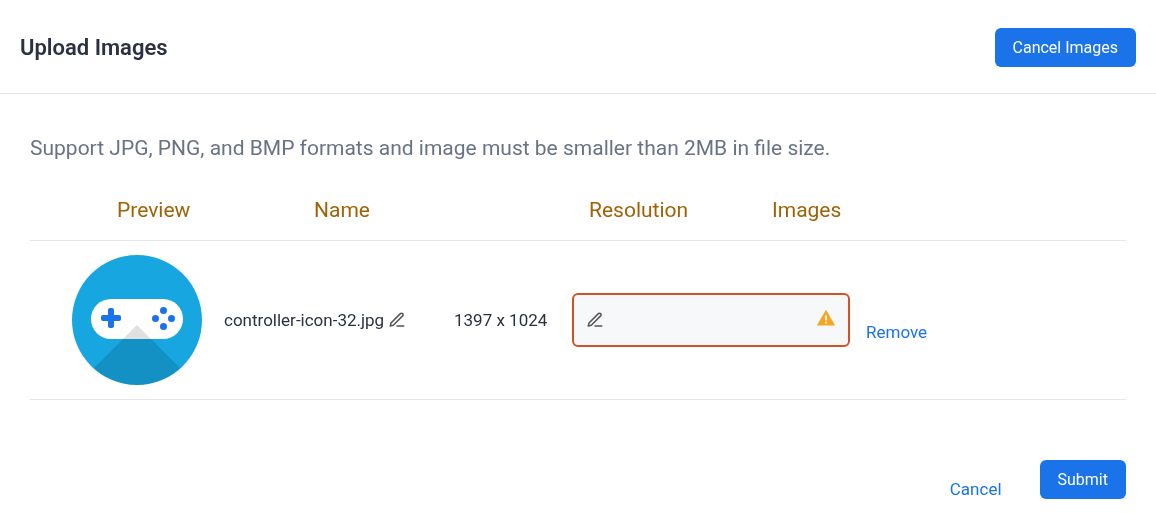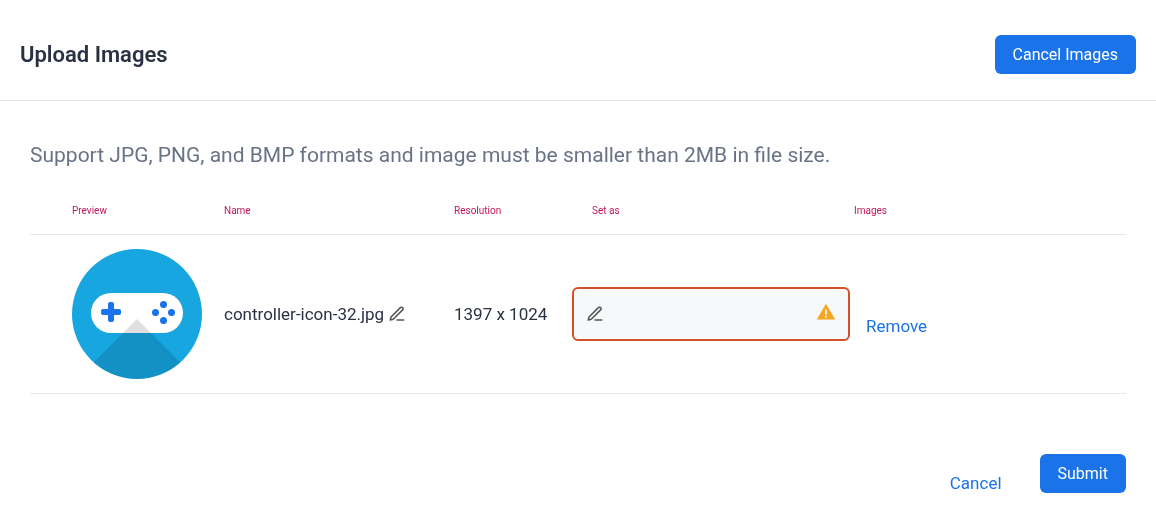--- a/index.html
+++ b/index.html
@@ -13,21 +13,20 @@
       color: #2a3142;
       width: 1156px;
       height: 513px;
     }
     .header {
       display: flex;
       justify-content: space-between;
       align-items: center;
       padding: 28px 20px 26px 20px;
       border-bottom: 1px solid #e5e7ea;
-      margin-top: 7px;
     }
     .page-title {
       font-size: 22px;
       font-weight: 600;
       color: #2a3142;
     }
     .btn {
       border: none;
       border-radius: 6px;
       font-size: 16px;
@@ -47,22 +46,23 @@
     .table-wrap {
       padding: 0 30px;
     }
     .thead {
       display: flex;
       align-items: center;
       padding: 18px 0 18px 42px;
       border-bottom: 1px solid #e5e7ea;
     }
     .th {
-      font-size: 10px;
-      color: #be185d;
+      font-size: 21px;
+      color: #a16207;
+      margin-left: 45px;
     }
     .col-preview { width: 152px; }
     .col-name    { width: 230px; }
     .col-res     { width: 138px; }
     .col-setas   { width: 262px; }
     .col-action  { flex: 1; }
 
     .trow {
       display: flex;
       align-items: center;
@@ -186,21 +186,20 @@
   <button class="btn btn-primary">Cancel Images</button>
 </div>
 
 <div class="help-text">Support JPG, PNG, and BMP formats and image must be smaller than 2MB in file size.</div>
 
 <div class="table-wrap">
   <div class="thead">
     <div class="th col-preview">Preview</div>
     <div class="th col-name">Name</div>
     <div class="th col-res">Resolution</div>
-    <div class="th col-setas">Set as</div>
     <div class="th col-action">Images</div>
   </div>
 
   <div class="trow">
     <div class="col-preview">
       <div class="preview-img">
         <div class="preview-circle">
           <div class="controller-body"></div>
           <div class="dpad-v"></div>
           <div class="dpad-h"></div>

